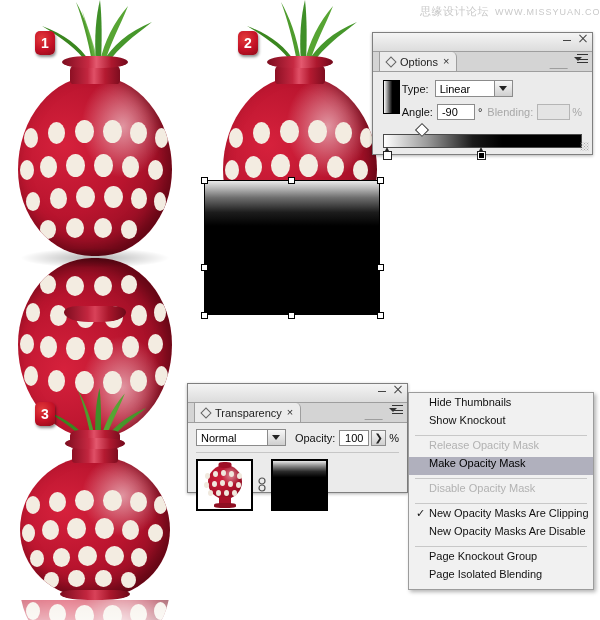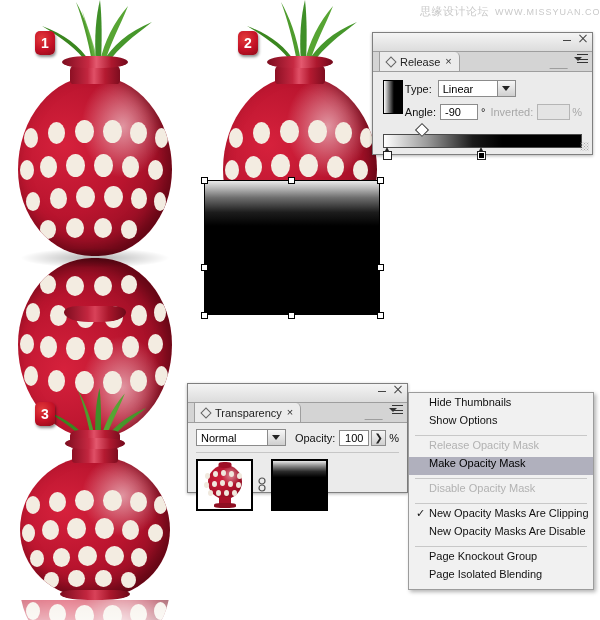--- a/index.html
+++ b/index.html
@@ -441,21 +441,21 @@
   <div class="panel" style="left:372px;top:32px;width:221px;height:123px;">
     <div class="panel-titlebar">
       <div class="win-btns">
         <div class="win-min"></div>
         <div class="win-close"></div>
       </div>
     </div>
     <div class="panel-tabrow">
       <div class="tab">
         <span class="diamond"></span>
-        <span>Release</span>
+        <span>Options</span>
         <span class="tabclose">×</span>
       </div>
       <div class="tabslash"></div>
       <div class="flyout">
         <div class="tri"></div>
         <div class="ln"></div>
           <div class="ln"></div>
           <div class="ln"></div>
       </div>
     </div>
@@ -471,21 +471,21 @@
                   <span class="chev"></span>
                 </div>
             </div>
           </div>
           <div class="row" style="margin-bottom:0;">
             <span class="lbl">Angle:</span>
             <div class="field" style="margin-left:4px;width:38px;">
               <span>-90</span>
             </div>
             <span class="lbl" style="margin-left:3px;">°</span>
-            <span class="lbl dim" style="margin-left:5px;">Inverted:</span>
+            <span class="lbl dim" style="margin-left:5px;">Blending:</span>
             <div class="field dim" style="margin-left:4px;width:33px;">
               <span></span>
             </div>
             <span class="lbl dim" style="margin-left:2px;">%</span>
           </div>
         </div>
       </div>
 
       <div class="ramp-area" style="margin-top:14px;">
         <div class="ramp"></div>
@@ -577,21 +577,21 @@
         <div class="maskbox"></div>
       </div>
     </div>
   </div>
 
   <div class="ctxmenu" style="left:408px;top:392px;width:186px;">
     <div class="mi">
       <span>Hide Thumbnails</span>
     </div>
     <div class="mi">
-      <span>Show Options</span>
+      <span>Show Knockout</span>
     </div>
     <div class="msep"></div>
     <div class="mi disabled">
       <span>Release Opacity Mask</span>
     </div>
     <div class="mi sel">
       <span>Make Opacity Mask</span>
     </div>
     <div class="msep"></div>
     <div class="mi disabled">

